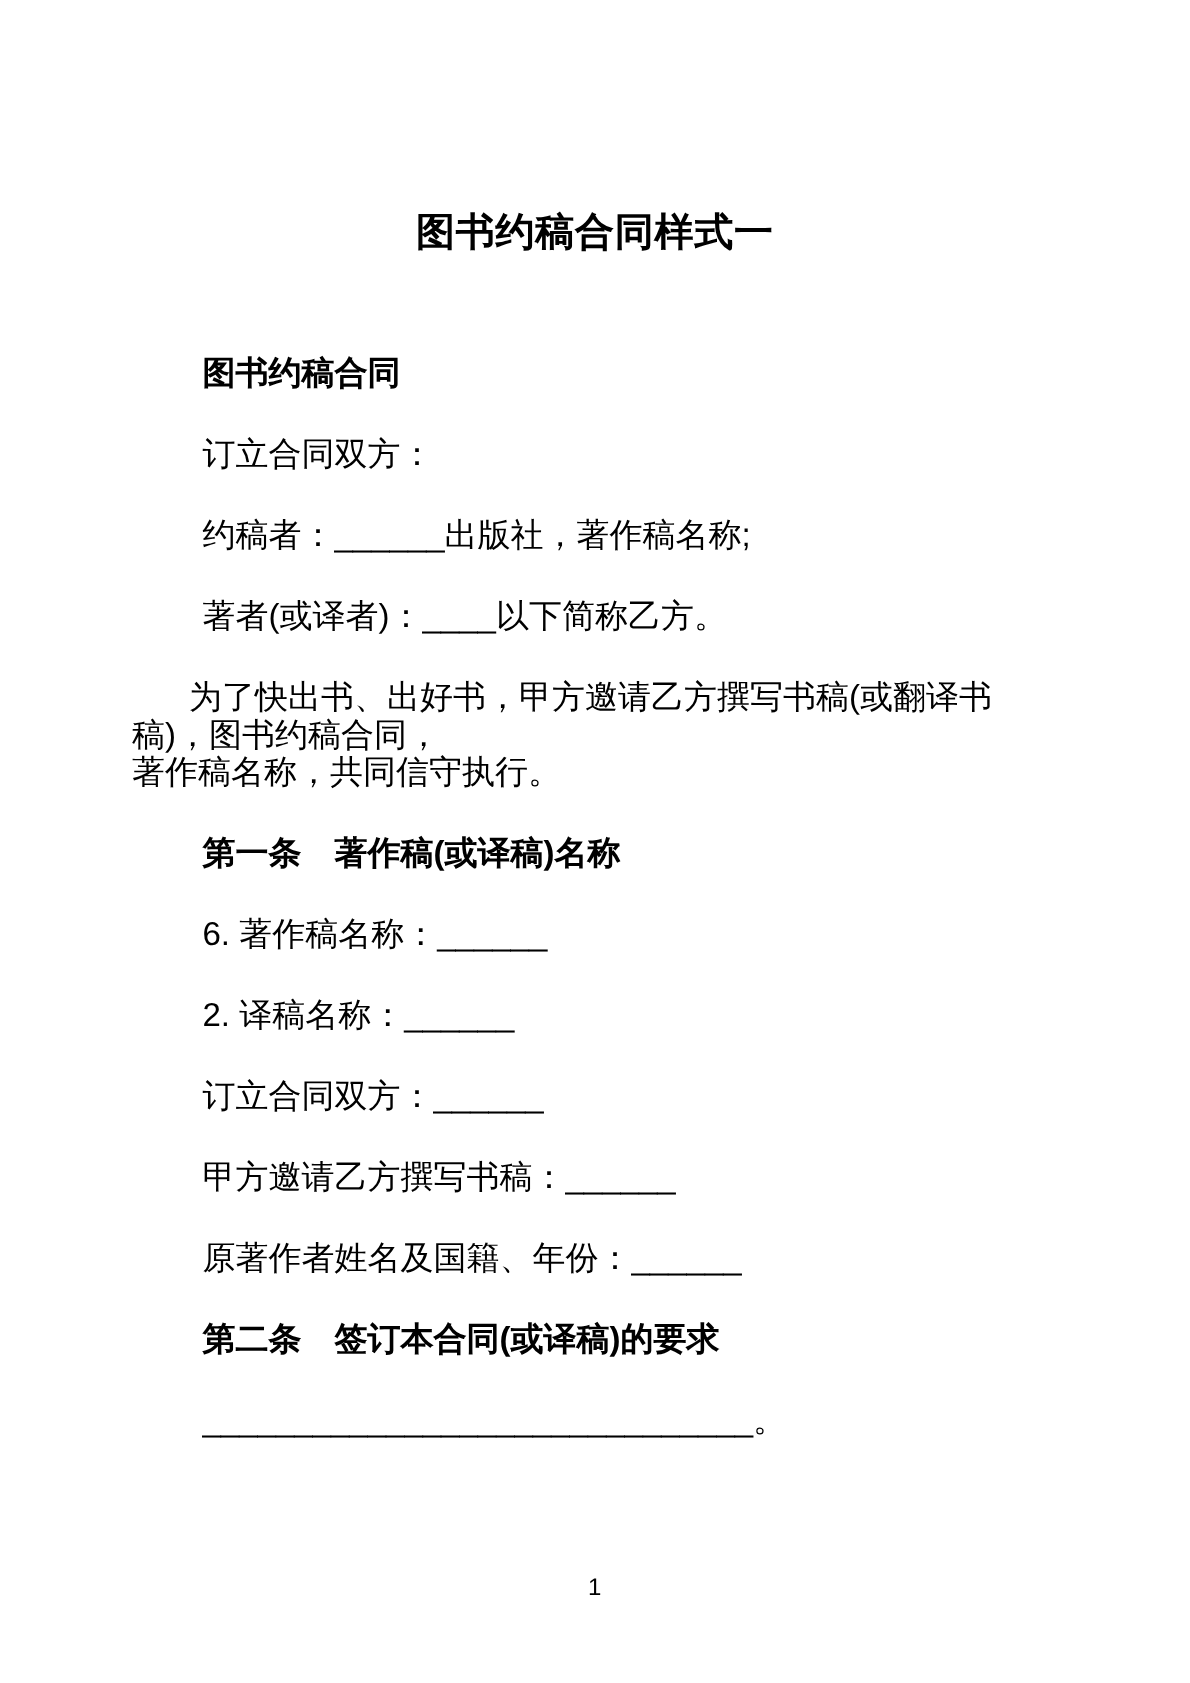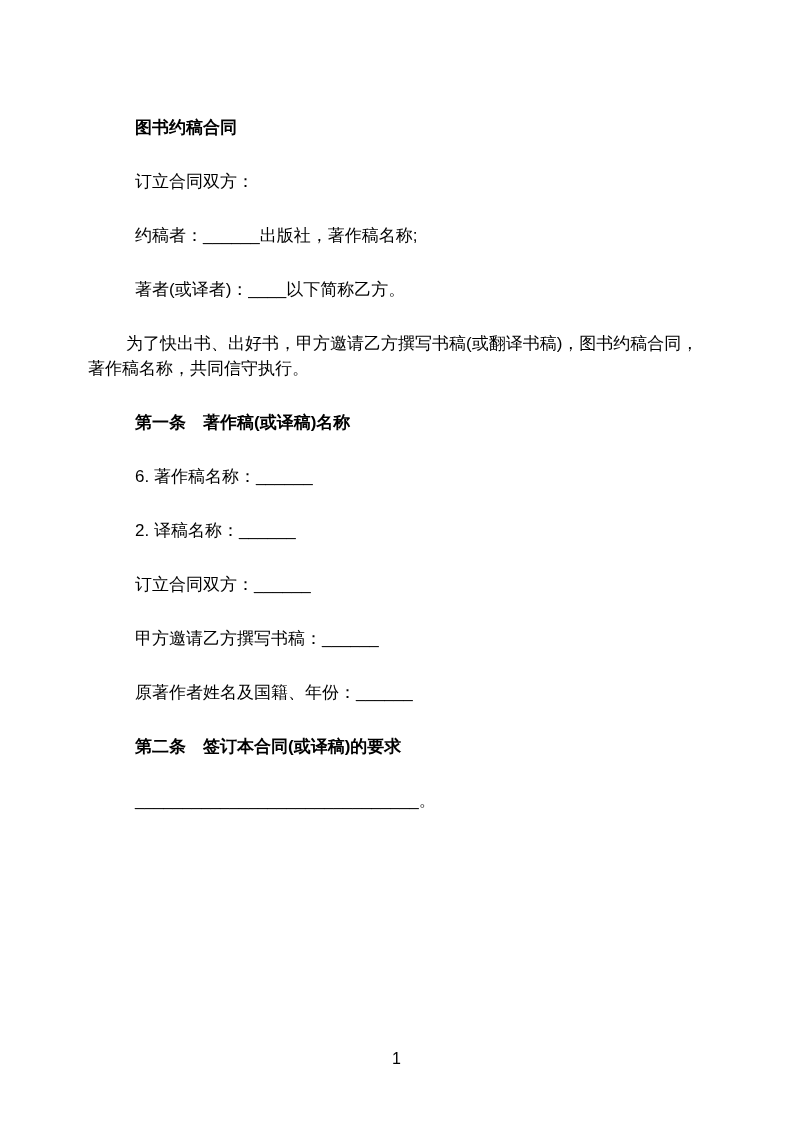--- a/index.html
+++ b/index.html
@@ -19,22 +19,22 @@
   .doc-title {
     padding-top: 136px;
     margin: 0;
     text-align: center;
     font-size: 26px;
     line-height: 36px;
     font-weight: bold;
     letter-spacing: 0.5px;
   }
   .content {
-    margin: 115px 85px 0 88px; 
-    font-size: 17px;
+    margin: 64px 85px 0 88px; 
+    font-size: 22px;
     line-height: 25px;
   }
   .para {
     margin: 0 0 29px 0;
     text-indent: 47px;
     white-space: nowrap;
   }
   .para.bold {
     font-weight: bold;
   }
@@ -57,20 +57,21 @@
     text-align: center;
     font-size: 16px;
     line-height: 22px;
   }
 </style>
 </head>
 <body>
 
 <div class="page">
 
+  <h1 class="doc-title">图书约稿合同样式一</h1>
 
   <div class="content">
 
     <p class="para bold">图书约稿合同</p>
 
     <p class="para">订立合同双方：</p>
 
     <p class="para">约稿者：______出版社，著作稿名称;</p>
 
     <p class="para">著者(或译者)：____以下简称乙方。</p>

